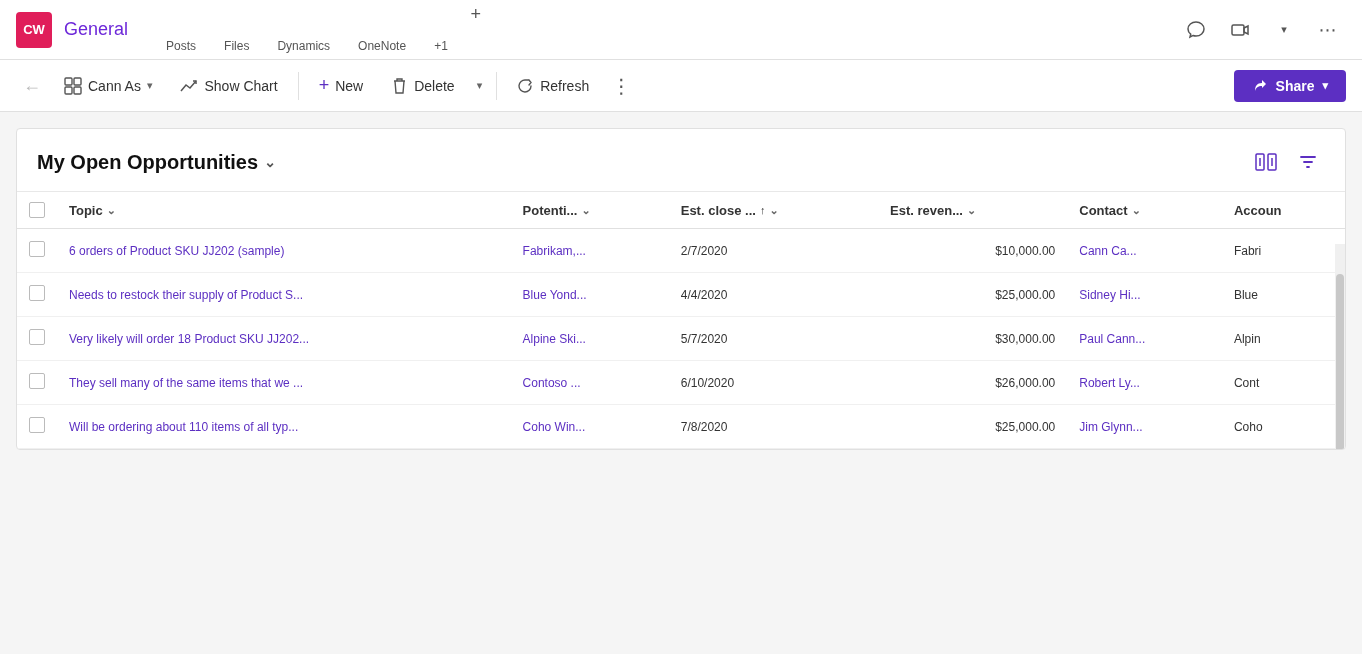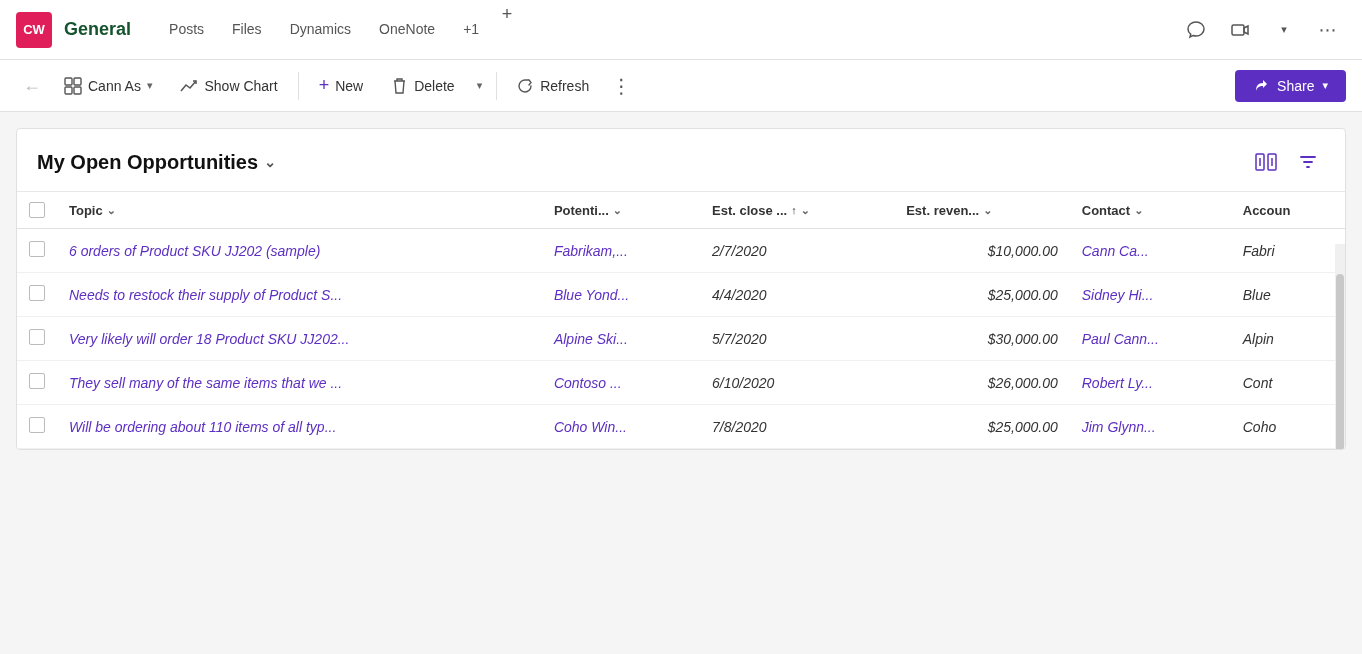--- a/index.html
+++ b/index.html
@@ -16,32 +16,32 @@
     }
     .avatar {
       width: 36px; height: 36px;
       background: #e01e5a;
       border-radius: 4px;
       display: flex; align-items: center; justify-content: center;
       color: #fff; font-weight: 700; font-size: 13px;
       margin-right: 12px; flex-shrink: 0;
     }
     .app-title {
-      font-size: 18px; font-weight: 700; color: #14532d; margin-right: 24px;
+      font-size: 18px; font-weight: 400; color: #6d28d9; margin-right: 24px;
     }
     .nav-tabs {
       display: flex; align-items: stretch; height: 100%;
       flex: 1;
     }
     .nav-tab {
       display: flex; align-items: center;
       padding: 0 14px;
-      color: #555; cursor: pointer; font-size: 14px;
+      color: #555; cursor: pointer; font-size: 12px;
       border-bottom: 3px solid transparent;
-      position: relative; top: 1px;
+      position: relative; top: 18px;
       white-space: nowrap;
     }
     .nav-tab.active {
       color: #5c2fc2;
       border-bottom: 3px solid #5c2fc2;
       font-weight: 600;
     }
     .nav-add-btn {
       width: 28px; height: 28px;
       border: none; background: none;
@@ -81,21 +81,21 @@
       width: 32px; height: 32px;
       border: none; background: none; cursor: pointer;
       display: flex; align-items: center; justify-content: center;
       color: #555; font-size: 20px; border-radius: 4px;
     }
     .toolbar-spacer { flex: 1; }
     .share-btn {
       display: flex; align-items: center; gap: 8px;
       background: #5c2fc2; color: #fff;
       border: none; padding: 8px 18px;
-      border-radius: 4px; cursor: pointer; font-size: 14px; font-weight: 400;
+      border-radius: 4px; cursor: pointer; font-size: 14px; font-weight: 700;
     }
     .share-btn .chevron { font-size: 11px; }
     .back-btn {
       width: 32px; height: 32px;
       border: none; background: none; cursor: pointer;
       display: flex; align-items: center; justify-content: center;
       color: #aaa; font-size: 16px; border-radius: 4px;
     }
 
     
@@ -156,23 +156,22 @@
     .data-table th .th-inner {
       display: flex; align-items: center; gap: 4px;
     }
     .data-table th .sort-icon { font-size: 11px; color: #666; }
     .data-table th .sort-icon.active { color: #333; }
     .data-table tbody tr {
       border-bottom: 1px solid #f0f0f0;
     }
     .data-table td {
       padding: 12px 12px;
-      font-size: 14px; color: #333;
+      font-size: 12px; color: #333;
       white-space: nowrap;
-      font-style: italic;
     }
     .td-link { color: #5c2fc2; cursor: pointer; }
     .checkbox-cell { width: 40px; }
     .cb {
       width: 16px; height: 16px;
       border: 1px solid #bbb; border-radius: 2px;
       display: inline-block; cursor: pointer;
       background: #fff;
     }
     .table-wrapper {

